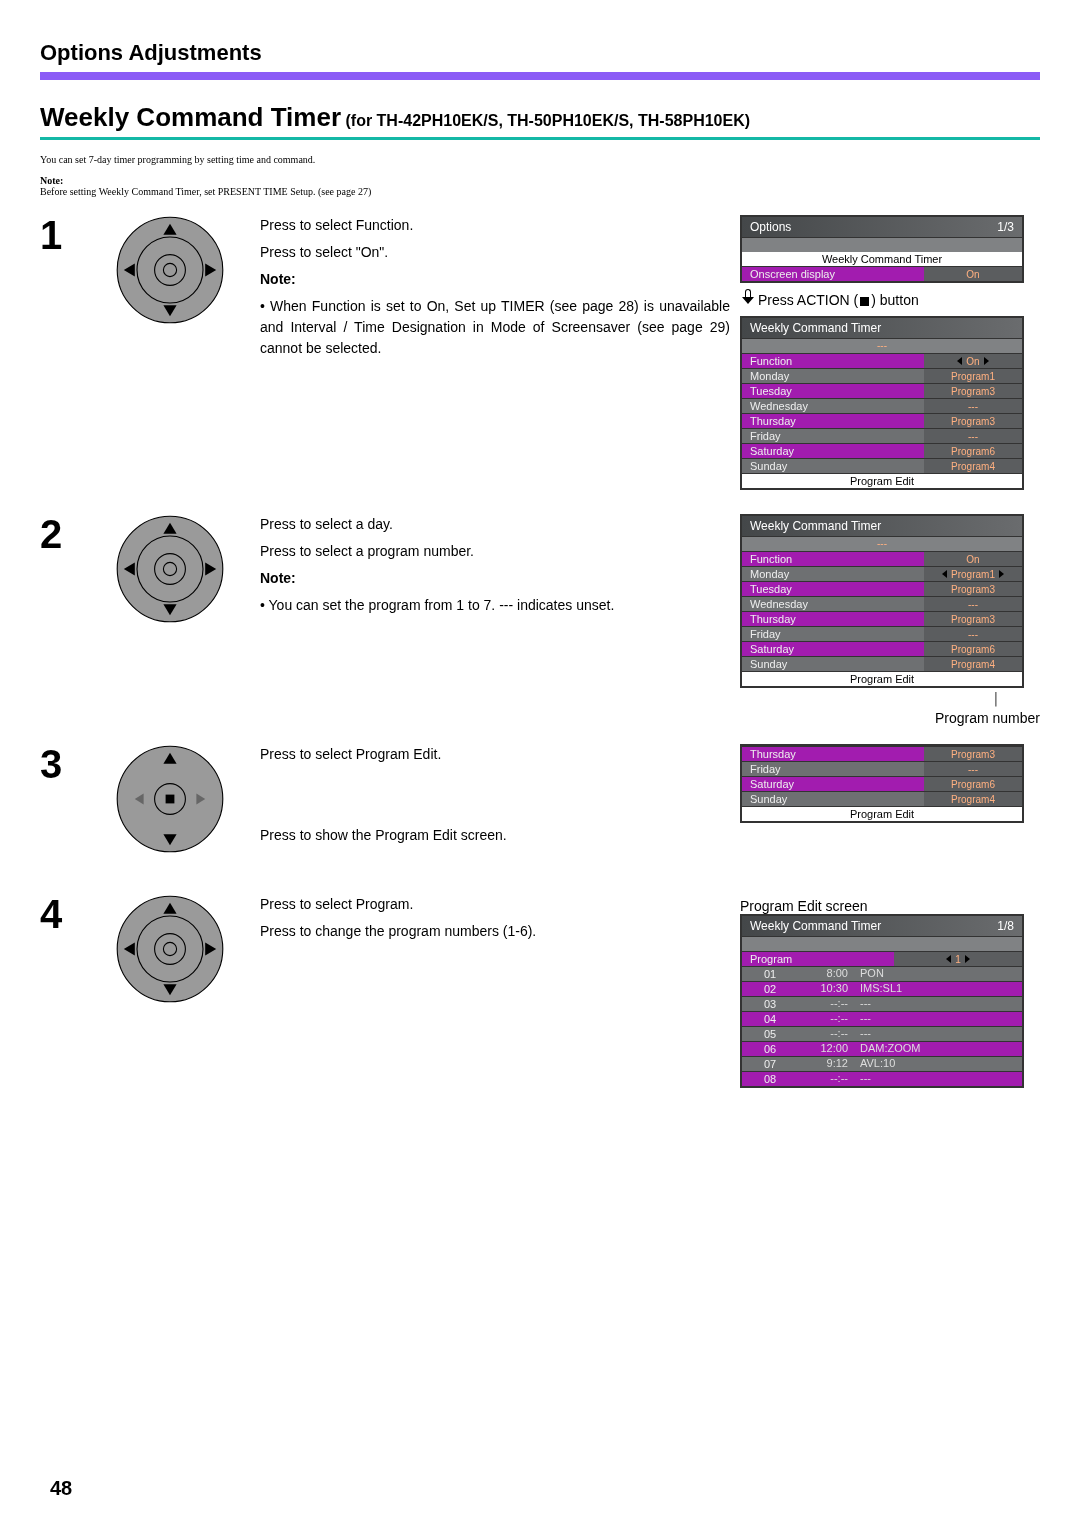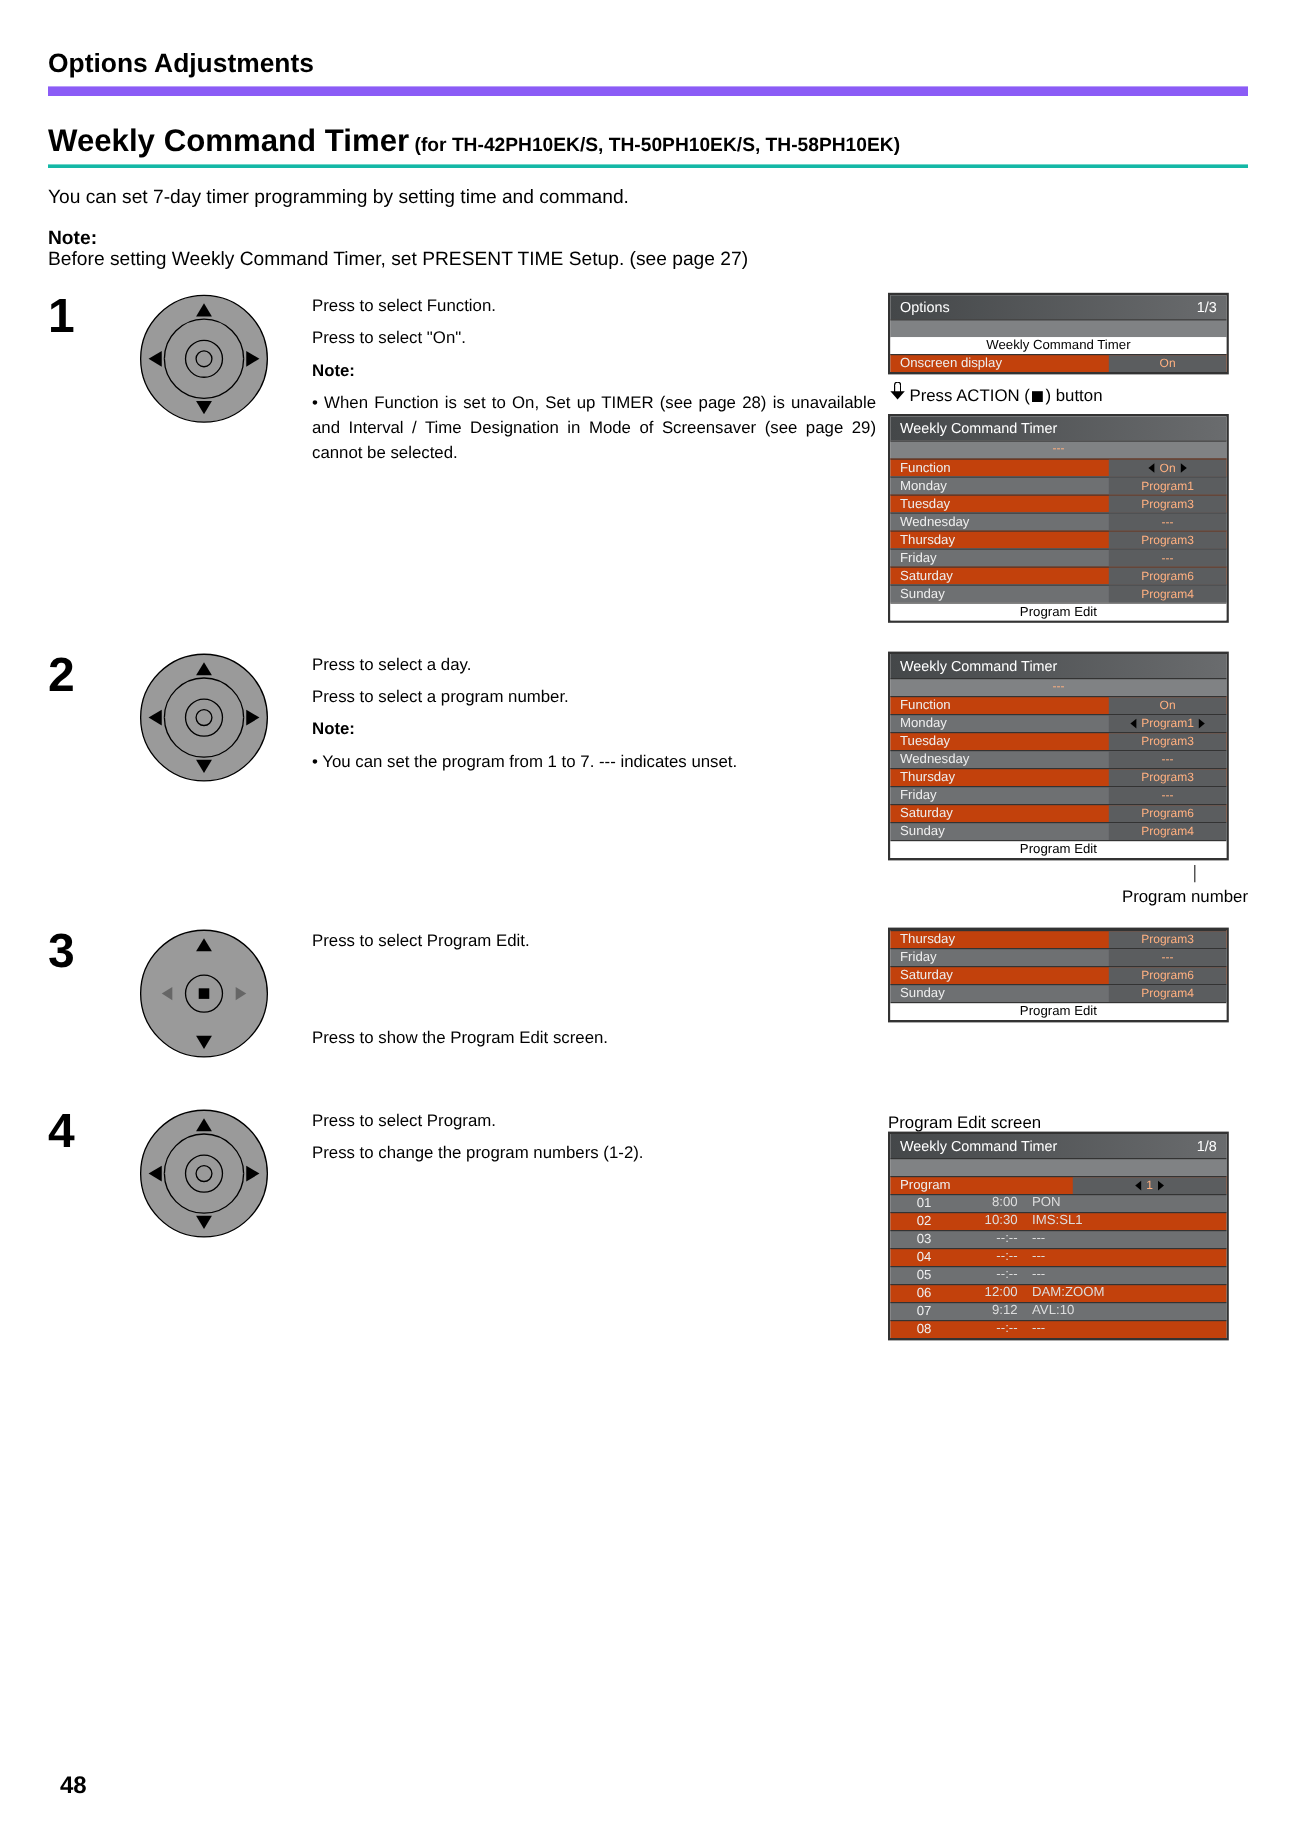--- a/index.html
+++ b/index.html
@@ -29,22 +29,23 @@
     font-weight: bold;
     border-bottom: 3px solid #14b8a6;
     padding-bottom: 4px;
     margin-bottom: 14px;
   }
   .main-title .sub {
     font-size: 16px;
     font-weight: bold;
   }
   .intro {
-    font-size: 16px;
+    font-size: 10px;
     margin-bottom: 8px;
+    font-family: Liberation Serif, serif;
   }
   .note-label {
     font-weight: bold;
   }
   .step-row {
     display: flex;
     align-items: flex-start;
     margin-top: 18px;
   }
   .step-num {
@@ -86,21 +87,21 @@
   .osd-title {
     background: linear-gradient(to right, #444749, #6a6c6e);
     color: #fff;
     padding: 3px 8px;
     font-size: 12px;
     display:flex;
     justify-content:space-between;
   }
   .osd-row {
     display: flex;
-    background: #c2410c;
+    background: #a21caf;
     border-top: 1px solid #333;
   }
   .osd-row.alt { background: #6e7072; }
   .osd-row .lbl {
     flex: 1;
     padding: 1px 8px;
     color: #eee;
   }
   .osd-row .val {
     width: 90px;
@@ -405,21 +406,21 @@
         <polygon points="50,8 44,18 56,18" fill="#000"></polygon>
         <polygon points="50,92 44,82 56,82" fill="#000"></polygon>
         <polygon points="8,50 18,44 18,56" fill="#000"></polygon>
         <polygon points="92,50 82,44 82,56" fill="#000"></polygon>
         <path d="M20,50 A30,30 0 0 1 80,50" fill="none" stroke="#000"></path>
         <path d="M20,50 A30,30 0 0 0 80,50" fill="none" stroke="#000"></path>
       </svg>
     </div>
     <div class="text-col">
       <p>Press to select Program.</p>
-      <p>Press to change the program numbers (1-2).</p>
+      <p>Press to change the program numbers (1-6).</p>
     </div>
     <div class="right-col">
       <div class="caption caption-left">Program Edit screen</div>
       <div class="osd pe-table" id="osd-pe">
           <div class="osd-title">
             <span>Weekly Command Timer</span>
             <span>1/8</span>
           </div>
           <div class="sub-bar"></div>
           <div class="osd-row">

